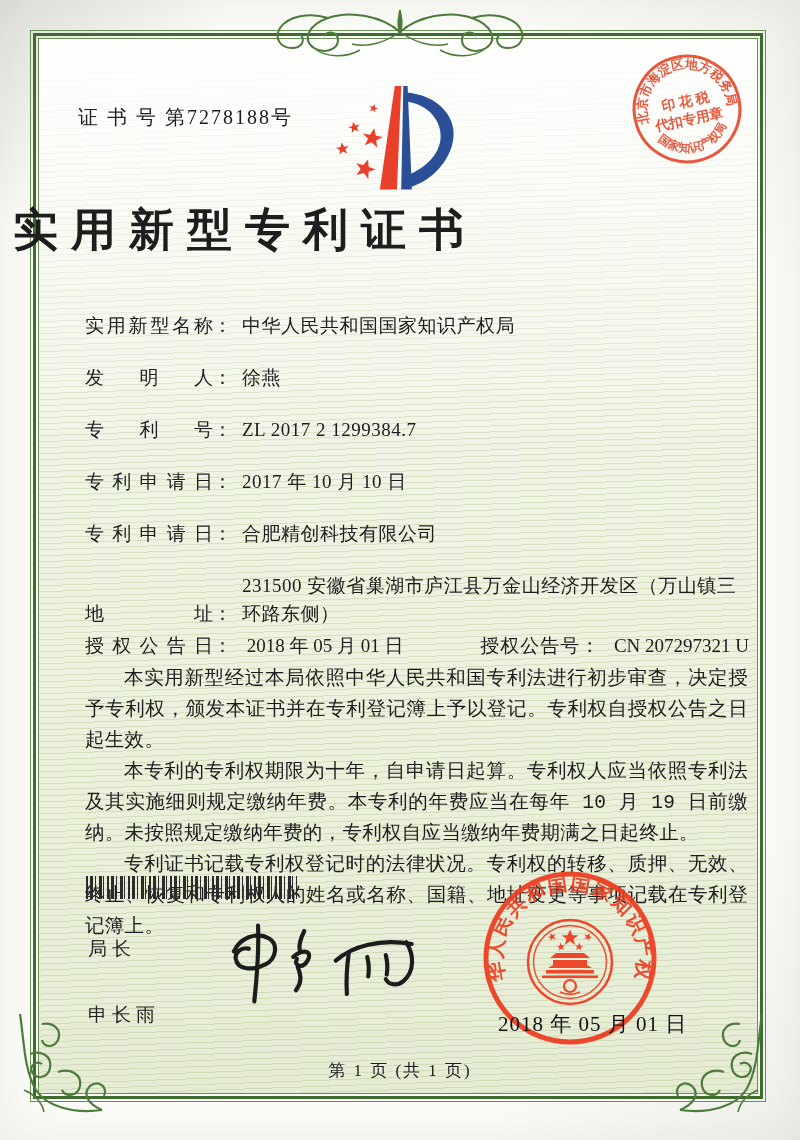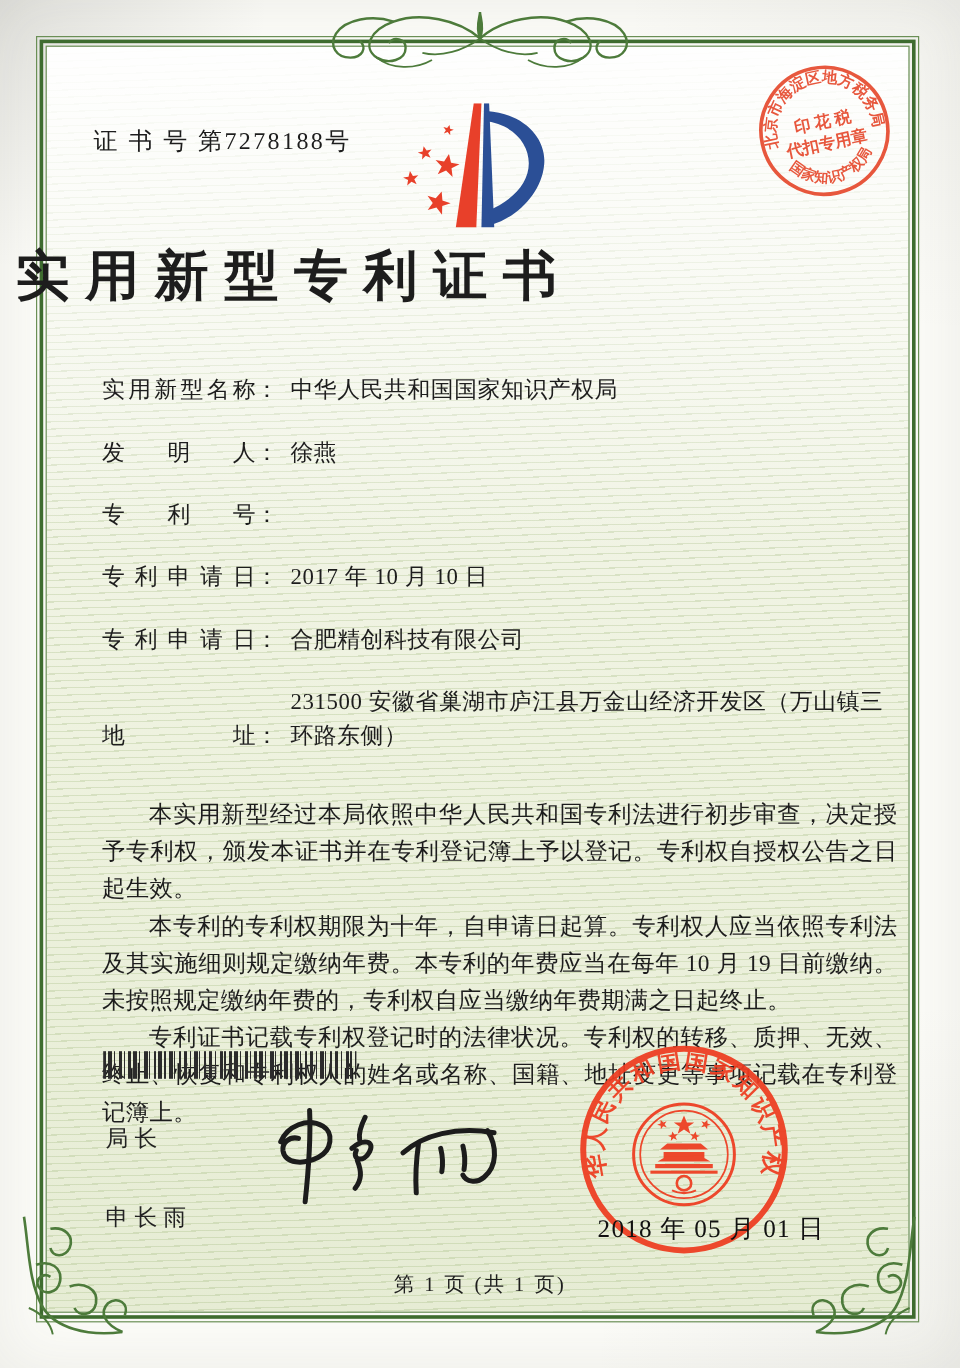--- a/index.html
+++ b/index.html
@@ -43,21 +43,21 @@
   .frow{ display:flex; align-items:flex-end; line-height:28px; margin-bottom:24px; }
   .frow.addr{ margin-bottom:4px; }
   .flabel{ display:inline-block; width:128px; text-align:justify; text-align-last:justify; flex:none; }
   .fcolon{ flex:none; margin-right:10px; }
   .fvalue{ flex:1; max-width:505px; letter-spacing:.5px; }
   .grant-row{ display:flex; justify-content:space-between; line-height:28px; }
   .grant-right .flabel2{ letter-spacing:1px; }
 
   .paragraphs{ position:absolute; left:85px; top:664px; width:663px; z-index:3;
                font-size:19.5px; line-height:31px; text-align:justify; }
-  .paragraphs p{ text-indent:2em; letter-spacing:.3px; }
+  .paragraphs p{ text-indent:2em; letter-spacing:.3px;font-family:Liberation Mono, monospace; }
 
   .barcode{ position:absolute; left:86px; top:876px; width:211px; height:23px; z-index:3;
     background:
       repeating-linear-gradient(90deg,
         #2b2b2b 0 2px, transparent 2px 4px,
         #2b2b2b 4px 7px, transparent 7px 9px,
         #2b2b2b 9px 10px, transparent 10px 13px,
         #2b2b2b 13px 16px, transparent 16px 17px,
         #2b2b2b 17px 18px, transparent 18px 21px);
   }
@@ -155,35 +155,46 @@
       <span class="fvalue">中华人民共和国国家知识产权局</span>
     </div>
     <div class="frow">
       <span class="flabel">发明人</span>
         <span class="fcolon">：</span>
       <span class="fvalue">徐燕</span>
     </div>
     <div class="frow">
       <span class="flabel">专利号</span>
         <span class="fcolon">：</span>
+      <span class="fvalue">ZL 2017 2 1299384.7</span>
     </div>
     <div class="frow">
       <span class="flabel">专利申请日</span>
         <span class="fcolon">：</span>
       <span class="fvalue">2017 年 10 月 10 日</span>
     </div>
     <div class="frow">
       <span class="flabel">专利申请日</span>
         <span class="fcolon">：</span>
       <span class="fvalue">合肥精创科技有限公司</span>
     </div>
     <div class="frow addr">
       <span class="flabel">地址</span>
         <span class="fcolon">：</span>
       <span class="fvalue">231500 安徽省巢湖市庐江县万金山经济开发区（万山镇三环路东侧）</span>
+    </div>
+    <div class="grant-row">
+      <span class="grant-left">
+        <span class="flabel">授权公告日</span><span class="fcolon">：</span>
+        <span>2018 年 05 月 01 日</span>
+      </span>
+      <span class="grant-right">
+        <span class="flabel2">授权公告号</span><span class="fcolon">：</span>
+        <span>CN 207297321 U</span>
+      </span>
     </div>
   </div>
 
   <div class="paragraphs">
     <p>本实用新型经过本局依照中华人民共和国专利法进行初步审查，决定授予专利权，颁发本证书并在专利登记簿上予以登记。专利权自授权公告之日起生效。</p>
     <p>本专利的专利权期限为十年，自申请日起算。专利权人应当依照专利法及其实施细则规定缴纳年费。本专利的年费应当在每年 10 月 19 日前缴纳。未按照规定缴纳年费的，专利权自应当缴纳年费期满之日起终止。</p>
     <p>专利证书记载专利权登记时的法律状况。专利权的转移、质押、无效、终止、恢复和专利权人的姓名或名称、国籍、地址变更等事项记载在专利登记簿上。</p>
   </div>
 
   <div class="barcode"></div>

